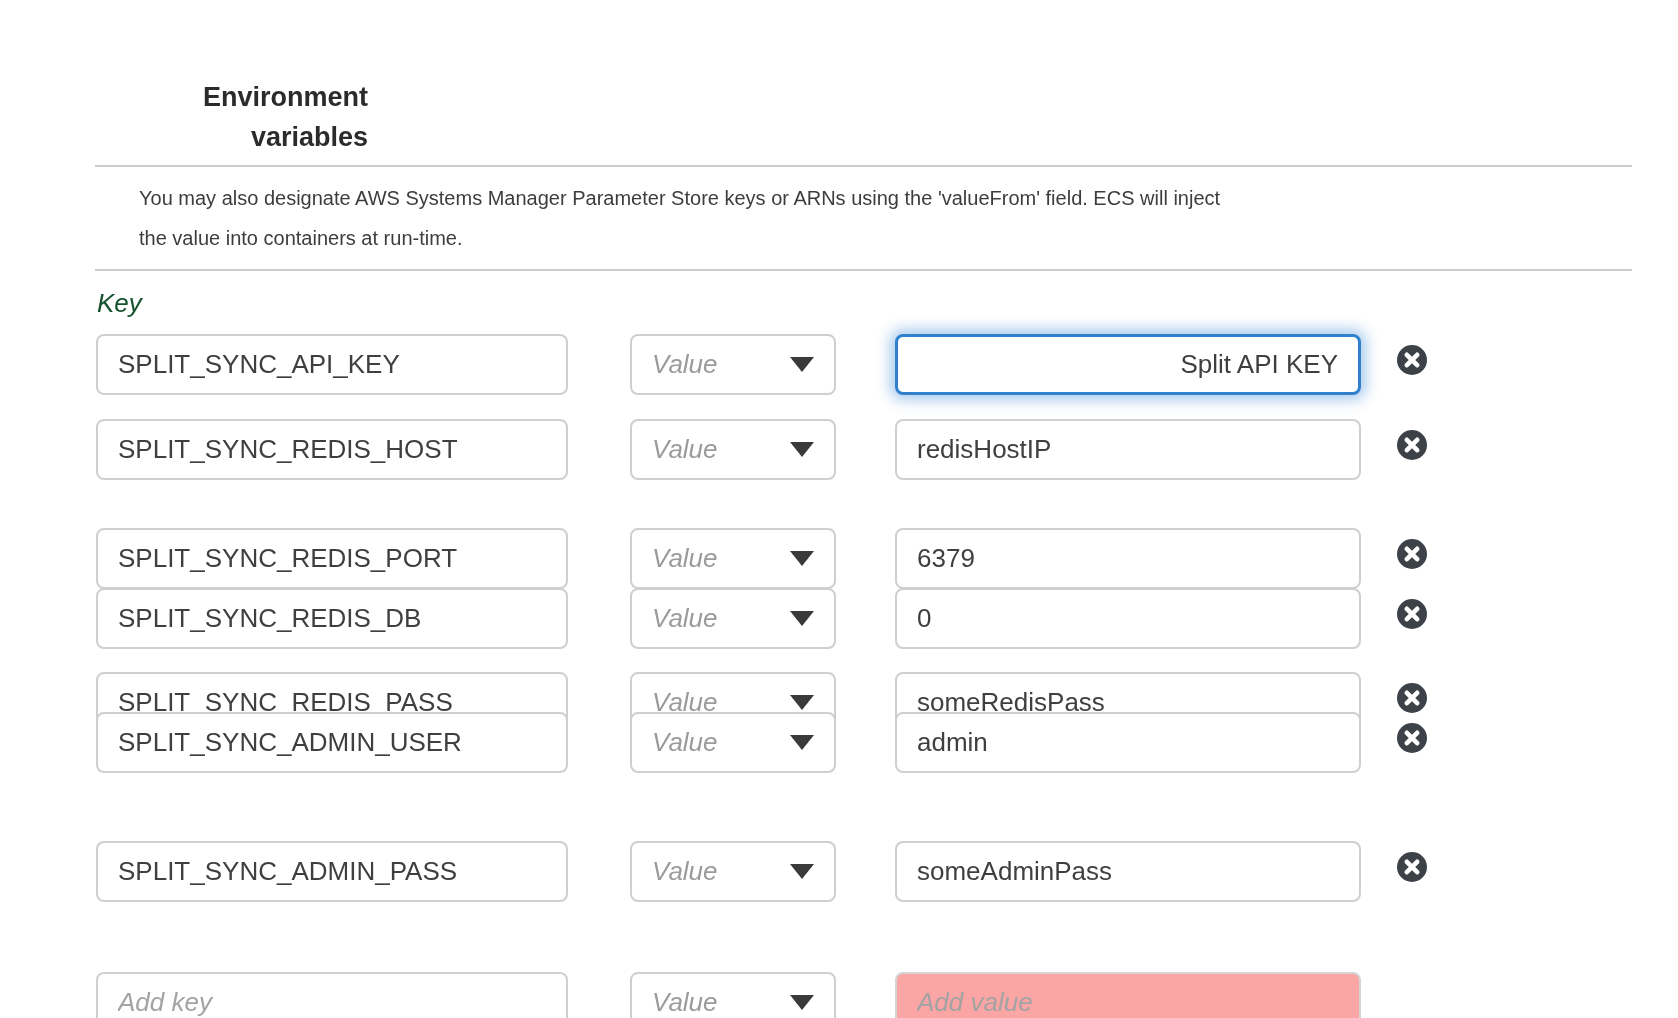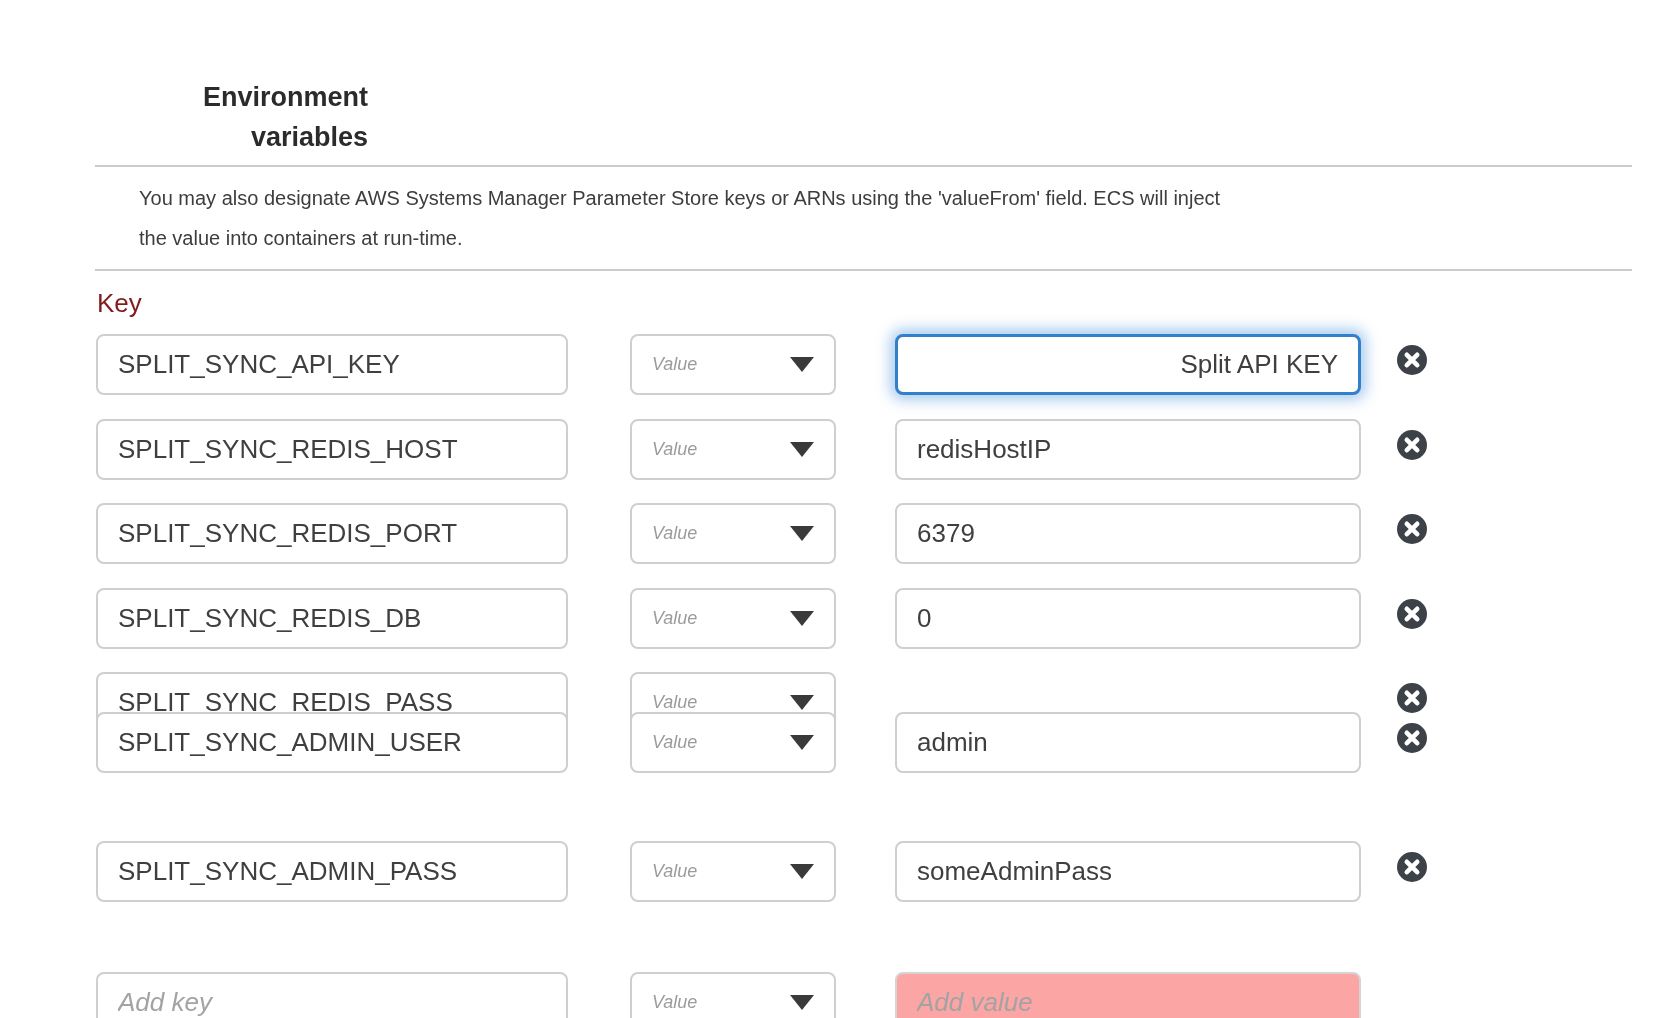--- a/index.html
+++ b/index.html
@@ -26,22 +26,22 @@
   .divider-top { top:165px; }
   .divider-mid { top:269px; }
 
   .description {
     position:absolute; left:95px; top:178px; width:1470px;
     font-size:20px; line-height:40px; color:#3d3d3d;margin-left:44px;
   }
 
   .col-label {
     position:absolute; left:97px; top:288px;
-    font-size:26px; line-height:30px;
-    color:#7f1d1d;
+    font-size:26px; font-style:italic; line-height:30px;
+    color:#14532d;
     text-align:right;
   }
 
   .row { position:absolute; left:0; width:1678px; height:61px; }
 
   .field {
     position:absolute; top:0; height:61px;
     border:2px solid #cfcfcf; border-radius:8px;
     background:#ffffff;
     font-family:"Liberation Sans","DejaVu Sans",sans-serif;
@@ -65,21 +65,21 @@
   }
 
   .type-dropdown {
     position:absolute; left:630px; top:0; width:206px; height:61px;
     border:2px solid #cfcfcf; border-radius:8px;
     background:#ffffff;
     display:flex; align-items:center; justify-content:space-between;
     padding:0 20px;
     cursor:pointer;
   }
-  .dd-text { font-size:18px; font-style:italic; color:#9b9b9b; }
+  .dd-text { font-size:26px; font-style:italic; color:#9b9b9b; }
   .dd-caret {
     width:0; height:0;
     border-left:12px solid transparent;
     border-right:12px solid transparent;
     border-top:15px solid #3a3a3a;
   }
 
   .remove-btn {
     position:absolute; left:1397px; top:11px; width:30px; height:30px;
     border:none; background:transparent; padding:0;
@@ -125,21 +125,21 @@
   </div>
   <input class="field value-input" value="redisHostIP" style="">
   <button class="remove-btn">
     <svg width="30" height="30" viewBox="0 0 30 30">
         <circle cx="15" cy="15" r="15" fill="#3d4249"></circle>
         <path d="M9.8 9.8 L20.2 20.2 M20.2 9.8 L9.8 20.2" stroke="#ffffff" stroke-width="4.6" stroke-linecap="round"></path>
       </svg>
   </button>
 </div>
 
-<div class="row" style="top:503px">
+<div class="row" style="top:528px">
   <input class="field key-input" value="SPLIT_SYNC_REDIS_PORT" style="">
   <div class="type-dropdown">
     <span class="dd-text">Value</span>
     <span class="dd-caret"></span>
   </div>
   <input class="field value-input" value="6379" style="">
   <button class="remove-btn">
     <svg width="30" height="30" viewBox="0 0 30 30">
         <circle cx="15" cy="15" r="15" fill="#3d4249"></circle>
         <path d="M9.8 9.8 L20.2 20.2 M20.2 9.8 L9.8 20.2" stroke="#ffffff" stroke-width="4.6" stroke-linecap="round"></path>
@@ -161,20 +161,21 @@
       </svg>
   </button>
 </div>
 
 <div class="row" style="top:672px">
   <input class="field key-input" value="SPLIT_SYNC_REDIS_PASS" style="">
   <div class="type-dropdown">
     <span class="dd-text">Value</span>
     <span class="dd-caret"></span>
   </div>
+  <input class="field value-input" value="someRedisPass" style="">
   <button class="remove-btn">
     <svg width="30" height="30" viewBox="0 0 30 30">
         <circle cx="15" cy="15" r="15" fill="#3d4249"></circle>
         <path d="M9.8 9.8 L20.2 20.2 M20.2 9.8 L9.8 20.2" stroke="#ffffff" stroke-width="4.6" stroke-linecap="round"></path>
       </svg>
   </button>
 </div>
 
 <div class="row" style="top:712px">
   <input class="field key-input" value="SPLIT_SYNC_ADMIN_USER" style="">

